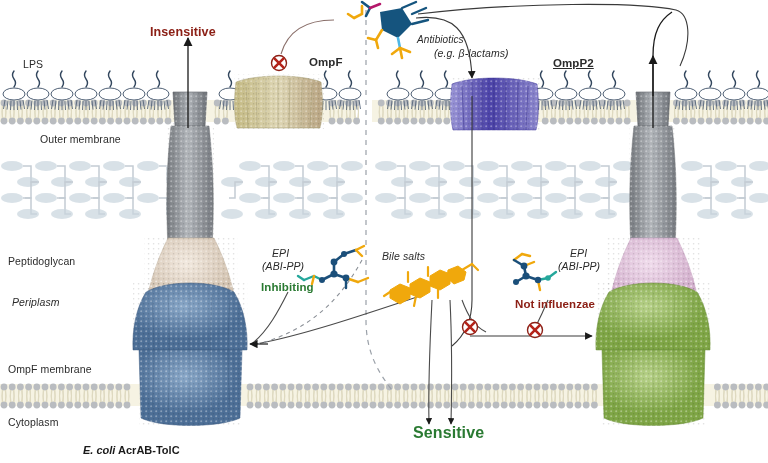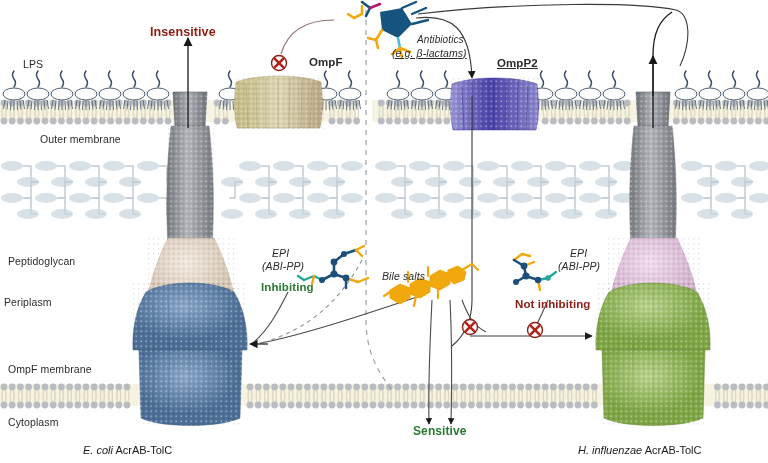--- a/index.html
+++ b/index.html
@@ -6,21 +6,21 @@
   body{width:768px;height:463px;position:relative;overflow:hidden;
        font-family:"Liberation Sans",sans-serif;background:#fff;}
   #stage{position:absolute;left:0;top:0;width:768px;height:463px;overflow:hidden;background:#fff;}
   .lyr{position:absolute;}
   .lbl{position:absolute;font-size:10.5px;color:#2b2b2b;white-space:nowrap;letter-spacing:.1px;}
   .txt-red{color:#8c2016;font-weight:bold;}
   .txt-green{color:#2a7a32;font-weight:bold;}
   .ital{font-style:italic;}
   .bold{font-weight:bold;margin-left:11px;}
   svg{display:block;overflow:visible;}
-  .cap{position:absolute;font-size:11px;color:#1a1a1a;font-weight:normal;white-space:nowrap;}
+  .cap{position:absolute;font-size:11px;color:#1a1a1a;font-weight:bold;white-space:nowrap;}
 </style>
 </head>
 <body>
 
 <div id="stage">
 
   <svg class="lyr" style="left:0;top:0;" width="768" height="463">
     <defs>
 
       <g id="lpsUnit">
@@ -730,43 +730,40 @@
       <circle cx="26" cy="28" r="3.6" fill="#1b4f7a" stroke="none"></circle>
       <circle cx="38" cy="32" r="3.2" fill="#1b4f7a" stroke="none"></circle>
       <circle cx="16" cy="34" r="3" fill="#1b4f7a" stroke="none"></circle>
       <circle cx="48" cy="30" r="2.8" fill="#25a79b" stroke="none"></circle>
     </g>
   </svg>
 
   <div class="lbl" style="left:23px;top:58px;">LPS</div>
   <div class="lbl" style="left:8px;top:133px;margin-left:32px;">Outer membrane</div>
   <div class="lbl" style="left:8px;top:231px;margin-top:24px;">Peptidoglycan</div>
-  <div class="lbl" style="left:4px;top:296px;">Periplasm</div>
+  <div class="lbl" style="left:12px;top:296px;font-style:italic;">Periplasm</div>
   <div class="lbl" style="left:8px;top:363px;">OmpF membrane</div>
   <div class="lbl" style="left:8px;top:416px;">Cytoplasm</div>
 
   <div class="lbl txt-red" style="left:150px;top:25px;font-size:12.5px;">Insensitive</div>
   <div class="lbl bold" style="left:298px;top:56px;font-size:11.5px;">OmpF</div>
-  <div class="lbl bold" style="left:486px;top:57px;font-size:11.5px;text-decoration:underline;">OmpP2</div>
+  <div class="lbl bold" style="left:542px;top:57px;font-size:11.5px;text-decoration:underline;">OmpP2</div>
 
   <div class="lbl ital" style="left:417px;top:34px;font-size:10px;">Antibiotics</div>
-  <div class="lbl ital" style="left:392px;top:47px;font-size:10.5px;text-decoration:underline;">(e.g. β-lactams)</div>
+  <div class="lbl ital" style="left:434px;top:47px;font-size:10.5px;">(e.g. β-lactams)</div>
 
   <div class="lbl ital" style="left:272px;top:247px;font-size:10.5px;">EPI</div>
   <div class="lbl ital" style="left:262px;top:260px;font-size:10.5px;">(ABI-PP)</div>
   <div class="lbl txt-green" style="left:261px;top:281px;font-size:11.5px;">Inhibiting</div>
 
   <div class="lbl ital" style="left:570px;top:247px;font-size:10.5px;">EPI</div>
   <div class="lbl ital" style="left:558px;top:260px;font-size:10.5px;">(ABI-PP)</div>
-  <div class="lbl txt-red" style="left:515px;top:298px;font-size:11.5px;">Not inhibiting</div>
-
-  <div class="lbl ital" style="left:382px;top:250px;font-size:10.5px;margin-top:20px;">Bile salts</div>
-
-  <div class="lbl txt-green" style="left:413px;top:424px;font-size:12px;">Sensitive</div>
+  <div class="lbl txt-red" style="left:515px;top:298px;font-size:11.5px;">Not influenzae</div>
+
+  <div class="lbl ital" style="left:382px;top:250px;font-size:10.5px;">Bile salts</div>
+
+  <div class="lbl txt-green" style="left:413px;top:424px;font-size:16px;">Sensitive</div>
 
   <div class="cap" style="left:83px;top:444px;">
     <span class="ital">E. coli</span><span> AcrAB-TolC</span>
   </div>
-  <div class="cap" style="left:578px;top:444px;">
-    <span class="ital">H. influenzae</span><span> AcrAB-TolC</span>
-  </div>
 
 </div>
 
 </body></html>

